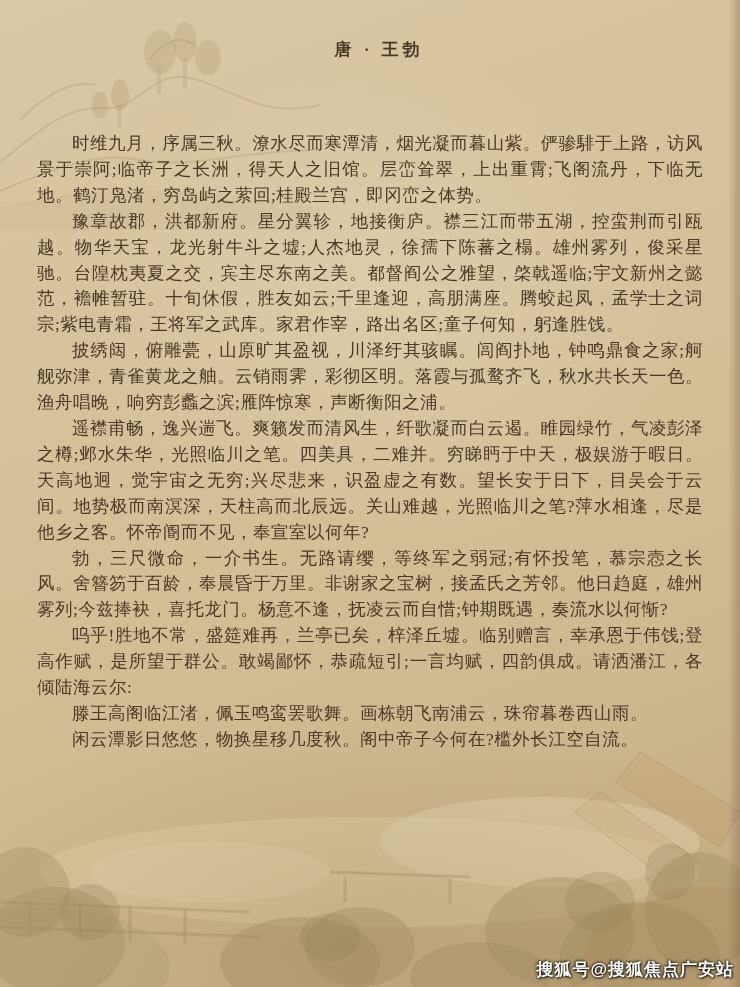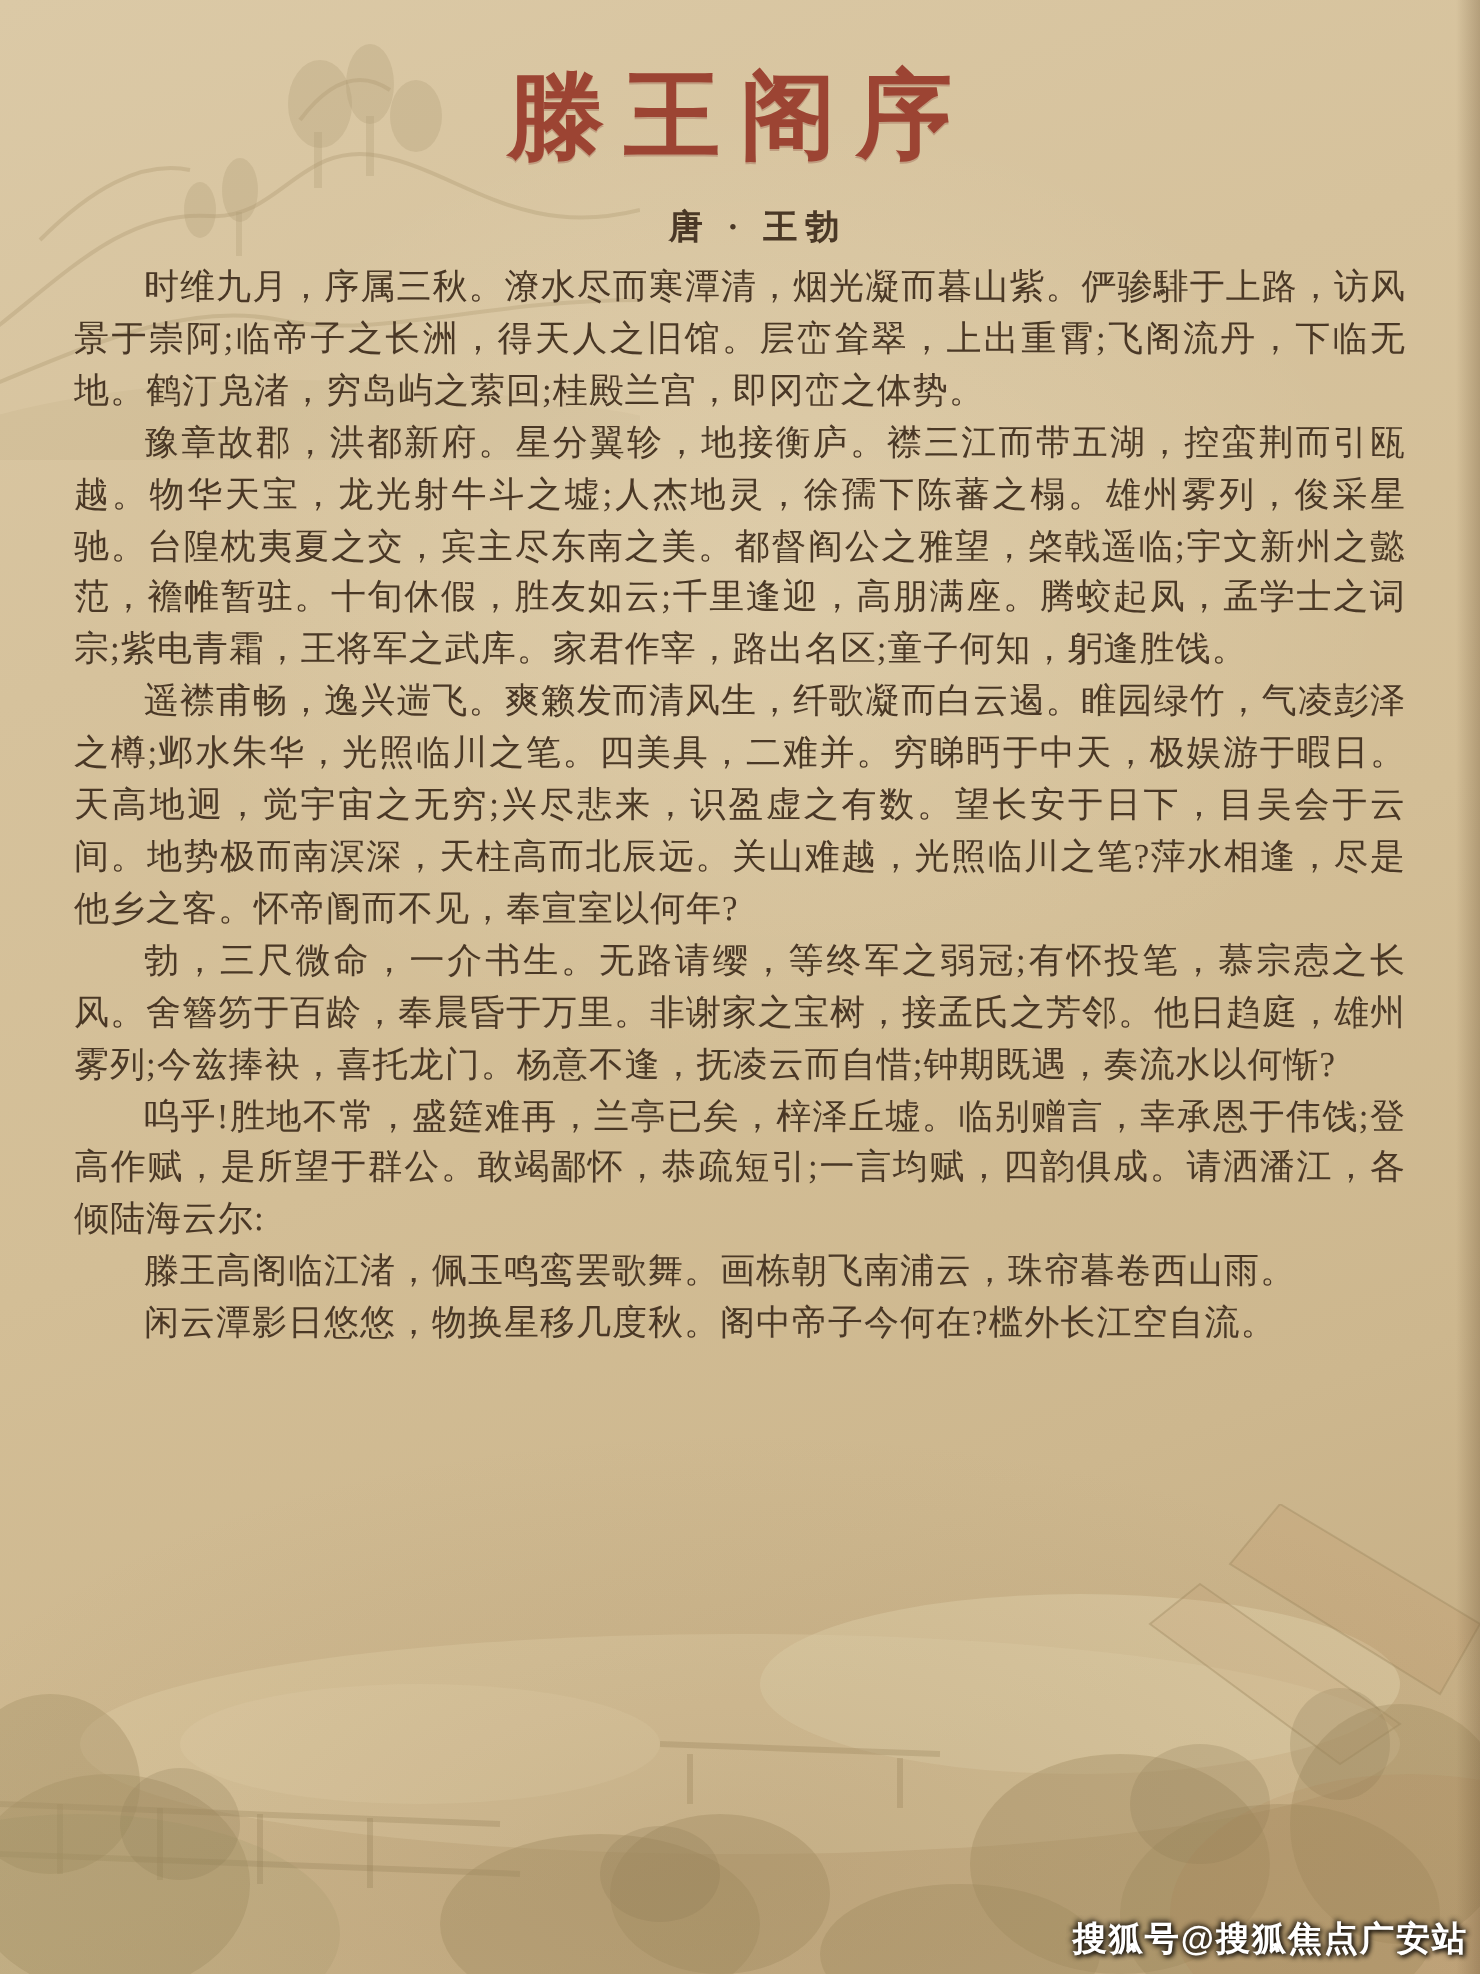--- a/index.html
+++ b/index.html
@@ -113,28 +113,28 @@
 
     <ellipse cx="40" cy="215" rx="130" ry="60" fill="#5f6b3c" fill-opacity="0.12"></ellipse>
     <ellipse cx="705" cy="205" rx="120" ry="70" fill="#a05c28" fill-opacity="0.12"></ellipse>
     <ellipse cx="210" cy="120" rx="120" ry="30" fill="#e8dab4" fill-opacity="0.4"></ellipse>
   </svg>
 
   <div class="edge-shade"></div>
   <div class="texture"></div>
 
   <header class="header">
-    <h1 class="title">滕王阁序</h1>
     <div class="author">唐 · 王勃</div>
   </header>
 
   <main class="body-text">
     <div>
         <p class="para">时维九月，序属三秋。潦水尽而寒潭清，烟光凝而暮山紫。俨骖騑于上路，访风景于崇阿;临帝子之长洲，得天人之旧馆。层峦耸翠，上出重霄;飞阁流丹，下临无地。鹤汀凫渚，穷岛屿之萦回;桂殿兰宫，即冈峦之体势。</p>
         <p class="para">豫章故郡，洪都新府。星分翼轸，地接衡庐。襟三江而带五湖，控蛮荆而引瓯越。物华天宝，龙光射牛斗之墟;人杰地灵，徐孺下陈蕃之榻。雄州雾列，俊采星驰。台隍枕夷夏之交，宾主尽东南之美。都督阎公之雅望，棨戟遥临;宇文新州之懿范，襜帷暂驻。十旬休假，胜友如云;千里逢迎，高朋满座。腾蛟起凤，孟学士之词宗;紫电青霜，王将军之武库。家君作宰，路出名区;童子何知，躬逢胜饯。</p>
+        <p class="para">披绣闼，俯雕甍，山原旷其盈视，川泽纡其骇瞩。闾阎扑地，钟鸣鼎食之家;舸舰弥津，青雀黄龙之舳。云销雨霁，彩彻区明。落霞与孤鹜齐飞，秋水共长天一色。渔舟唱晚，响穷彭蠡之滨;雁阵惊寒，声断衡阳之浦。</p>
         <p class="para">遥襟甫畅，逸兴遄飞。爽籁发而清风生，纤歌凝而白云遏。睢园绿竹，气凌彭泽之樽;邺水朱华，光照临川之笔。四美具，二难并。穷睇眄于中天，极娱游于暇日。天高地迥，觉宇宙之无穷;兴尽悲来，识盈虚之有数。望长安于日下，目吴会于云间。地势极而南溟深，天柱高而北辰远。关山难越，光照临川之笔?萍水相逢，尽是他乡之客。怀帝阍而不见，奉宣室以何年?</p>
         <p class="para">勃，三尺微命，一介书生。无路请缨，等终军之弱冠;有怀投笔，慕宗悫之长风。舍簪笏于百龄，奉晨昏于万里。非谢家之宝树，接孟氏之芳邻。他日趋庭，雄州雾列;今兹捧袂，喜托龙门。杨意不逢，抚凌云而自惜;钟期既遇，奏流水以何惭?</p>
         <p class="para">呜乎!胜地不常，盛筵难再，兰亭已矣，梓泽丘墟。临别赠言，幸承恩于伟饯;登高作赋，是所望于群公。敢竭鄙怀，恭疏短引;一言均赋，四韵俱成。请洒潘江，各倾陆海云尔:</p>
       </div>
     <div>
         <p class="poem-line">滕王高阁临江渚，佩玉鸣鸾罢歌舞。画栋朝飞南浦云，珠帘暮卷西山雨。</p>
         <p class="poem-line">闲云潭影日悠悠，物换星移几度秋。阁中帝子今何在?槛外长江空自流。</p>
       </div>
   </main>
 

